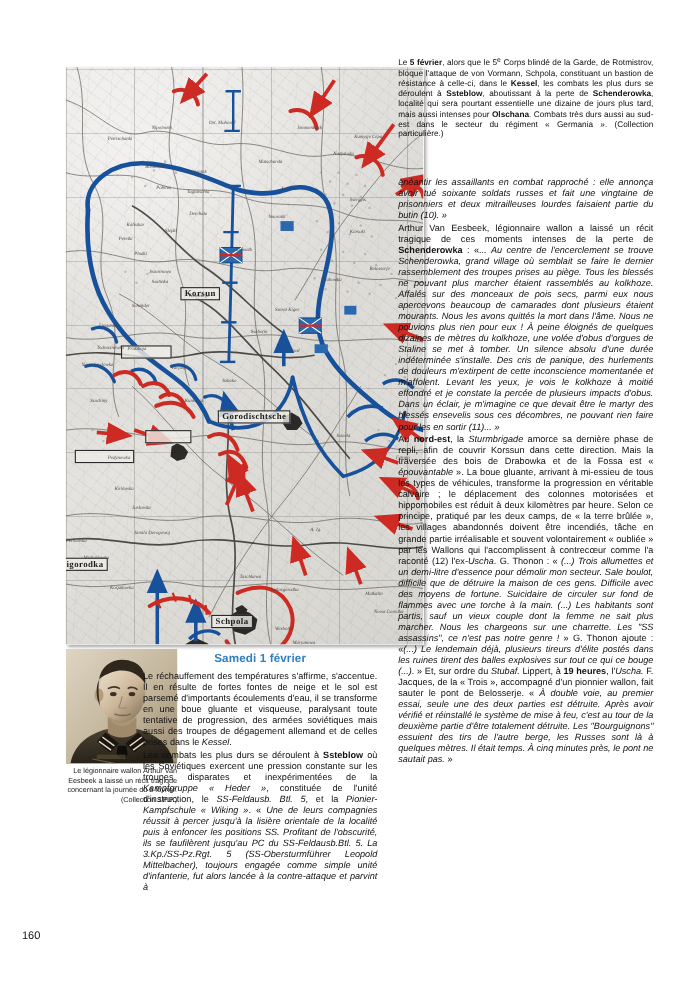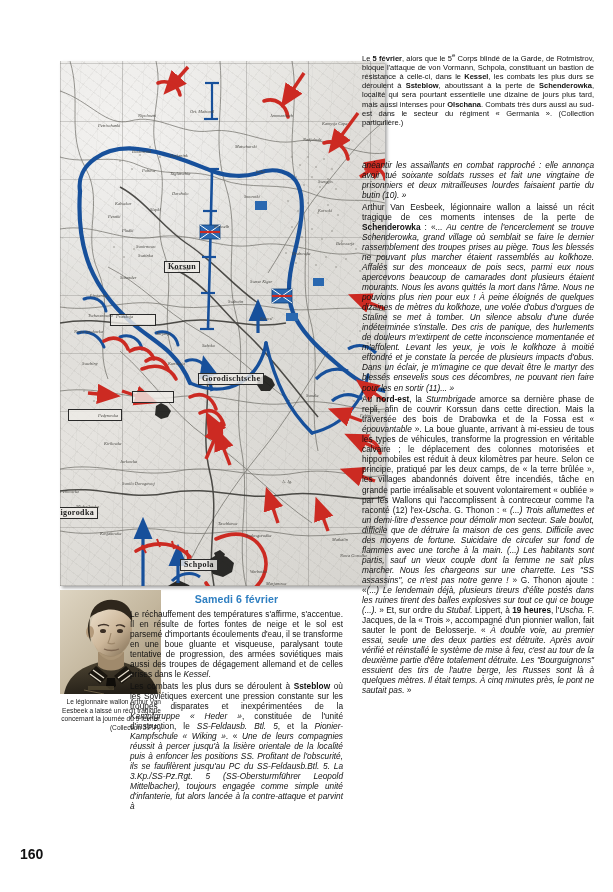--- a/index.html
+++ b/index.html
@@ -138,22 +138,22 @@
   }
 
   i, em { font-style: italic; }
   b, strong { font-weight: bold; }
 
   
   .page-number {
     position: absolute;
     left: 20px;
     top: 846px;
-    font-size: 14px;
-    font-weight: bold;
+    font-size: 10px;
+    font-weight: normal;
     color: #111;
   }
 </style>
 </head>
 <body>
 
 <figure class="map-figure">
   <div class="map-canvas"></div>
   <div class="map-grain"></div>
   <div class="map-grid"></div>
@@ -352,21 +352,21 @@
     <g stroke="#cc2a22" stroke-width="2" fill="none">
       <path d="M86,492 L82,484"></path>
         <path d="M100,486 L97,478"></path>
       <path d="M114,488 L112,480"></path>
         <path d="M128,498 L127,489"></path>
     </g>
   </svg>
 
   <div class="map-place" style="left:104px; top:200px;">Korsun</div>
   <div class="map-place" style="left:138px; top:312px;">Gorodischtsche</div>
-  <div class="map-place" style="left:120px; top:498px;">Schpola</div>
+  <div class="map-place" style="left:132px; top:498px;">Schpola</div>
   <div class="map-place" style="left:-8px; top:446px;">Jigorodka</div>
   <div class="map-place" style="left:50px; top:253px; width:38px; height:9px;"></div>
   <div class="map-place" style="left:8px; top:348px; width:46px; height:9px;"></div>
   <div class="map-place" style="left:72px; top:330px; width:34px; height:9px;"></div>
 
   <div id="micro-host">
       <div class="map-micro" style="left: 78px; top: 52px;">Nipolmeni</div>
       <div class="map-micro" style="left: 130px; top: 48px;">Ort. Mahomfl</div>
       <div class="map-micro" style="left: 210px; top: 52px;">Jemmenbach</div>
       <div class="map-micro" style="left: 38px; top: 62px;">Petrischanki</div>
@@ -486,20 +486,20 @@
   <p><span>Le </span><b>5 février</b><span>, alors que le 5</span><sup>e</sup><span> Corps blindé de la Garde, de Rotmistrov, bloque l'attaque de von Vormann, Schpola, constituant un bastion de résistance à celle-ci, dans le </span><b>Kessel</b><span>, les combats les plus durs se déroulent à </span><b>Ssteblow</b><span>, aboutissant à la perte de </span><b>Schenderowka</b><span>, localité qui sera pourtant essentielle une dizaine de jours plus tard, mais aussi intenses pour </span><b>Olschana</b><span>. Combats très durs aussi au sud-est dans le secteur du régiment « Germania ». (Collection particulière.)</span></p>
 </div>
 
 <div class="col col-right-main">
     <p><i>anéantir les assaillants en combat rapproché : elle annonça avoir tué soixante soldats russes et fait une vingtaine de prisonniers et deux mitrailleuses lourdes faisaient partie du butin (10). »</i></p>
     <p><span>Arthur Van Eesbeek, légionnaire wallon a laissé un récit tragique de ces moments intenses de la perte de </span><b>Schenderowka</b><span> : «</span><i>... Au centre de l'encerclement se trouve Schenderowka, grand village où semblait se faire le dernier rassemblement des troupes prises au piège. Tous les blessés ne pouvant plus marcher étaient rassemblés au kolkhoze. Affalés sur des monceaux de pois secs, parmi eux nous apercevons beaucoup de camarades dont plusieurs étaient mourants. Nous les avons quittés la mort dans l'âme. Nous ne pouvions plus rien pour eux ! À peine éloignés de quelques dizaines de mètres du kolkhoze, une volée d'obus d'orgues de Staline se met à tomber. Un silence absolu d'une durée indéterminée s'installe. Des cris de panique, des hurlements de douleurs m'extirpent de cette inconscience momentanée et m'affolent. Levant les yeux, je vois le kolkhoze à moitié effondré et je constate la percée de plusieurs impacts d'obus. Dans un éclair, je m'imagine ce que devait être le martyr des blessés ensevelis sous ces décombres, ne pouvant rien faire pour les en sortir (11)... »</i></p>
     <p><span>Au </span><b>nord-est</b><span>, la </span><i>Sturmbrigade</i><span> amorce sa dernière phase de repli, afin de couvrir Korssun dans cette direction. Mais la traversée des bois de Drabowka et de la Fossa est « </span><i>épouvantable</i><span> ». La boue gluante, arrivant à mi-essieu de tous les types de véhicules, transforme la progression en véritable calvaire ; le déplacement des colonnes motorisées et hippomobiles est réduit à deux kilomètres par heure. Selon ce principe, pratiqué par les deux camps, de « la terre brûlée », les villages abandonnés doivent être incendiés, tâche en grande partie irréalisable et souvent volontairement « oubliée » par les Wallons qui l'accomplissent à contrecœur comme l'a raconté (12) l'ex-</span><i>Uscha</i><span>. G. Thonon : « </span><i>(...) Trois allumettes et un demi-litre d'essence pour démolir mon secteur. Sale boulot, difficile que de détruire la maison de ces gens. Difficile avec des moyens de fortune. Suicidaire de circuler sur fond de flammes avec une torche à la main. (...) Les habitants sont partis, sauf un vieux couple dont la femme ne sait plus marcher. Nous les chargeons sur une charrette. Les "SS assassins", ce n'est pas notre genre !</i><span> » G. Thonon ajoute : «</span><i>(...) Le lendemain déjà, plusieurs tireurs d'élite postés dans les ruines tirent des balles explosives sur tout ce qui ce bouge (...).</i><span> » Et, sur ordre du </span><i>Stubaf.</i><span> Lippert, à </span><b>19 heures</b><span>, l'</span><i>Uscha.</i><span> F. Jacques, de la « Trois », accompagné d'un pionnier wallon, fait sauter le pont de Belosserje. « </span><i>À double voie, au premier essai, seule une des deux parties est détruite. Après avoir vérifié et réinstallé le système de mise à feu, c'est au tour de la deuxième partie d'être totalement détruite. Les "Bourguignons" essuient des tirs de l'autre berge, les Russes sont là à quelques mètres. Il était temps. À cinq minutes près, le pont ne sautait pas.</i><span> »</span></p>
   </div>
 
 <div class="col col-left-bottom">
-  <h2 class="day-heading">Samedi 6 février</h2>
+  <h2 class="day-heading">Samedi 1 février</h2>
   <div>
       <p><span>Le réchauffement des températures s'affirme, s'accentue. Il en résulte de fortes fontes de neige et le sol est parsemé d'importants écoulements d'eau, il se transforme en une boue gluante et visqueuse, paralysant toute tentative de progression, des armées soviétiques mais aussi des troupes de dégagement allemand et de celles prises dans le </span><i>Kessel</i><span>.</span></p>
       <p><span>Les combats les plus durs se déroulent à </span><b>Ssteblow</b><span> où les Soviétiques exercent une pression constante sur les troupes disparates et inexpérimentées de la </span><i>Kampfgruppe « Heder »</i><span>, constituée de l'unité d'instruction, le </span><i>SS-Feldausb. Btl. 5</i><span>, et la </span><i>Pionier-Kampfschule « Wiking »</i><span>. « </span><i>Une de leurs compagnies réussit à percer jusqu'à la lisière orientale de la localité puis à enfoncer les positions SS. Profitant de l'obscurité, ils se faufilèrent jusqu'au PC du SS-Feldausb.Btl. 5. La 3.Kp./SS-Pz.Rgt. 5 (SS-Obersturmführer Leopold Mittelbacher), toujours engagée comme simple unité d'infanterie, fut alors lancée à la contre-attaque et parvint à</i></p>
     </div>
 </div>
 
 <div class="page-number">160</div>
 
 </body></html>

